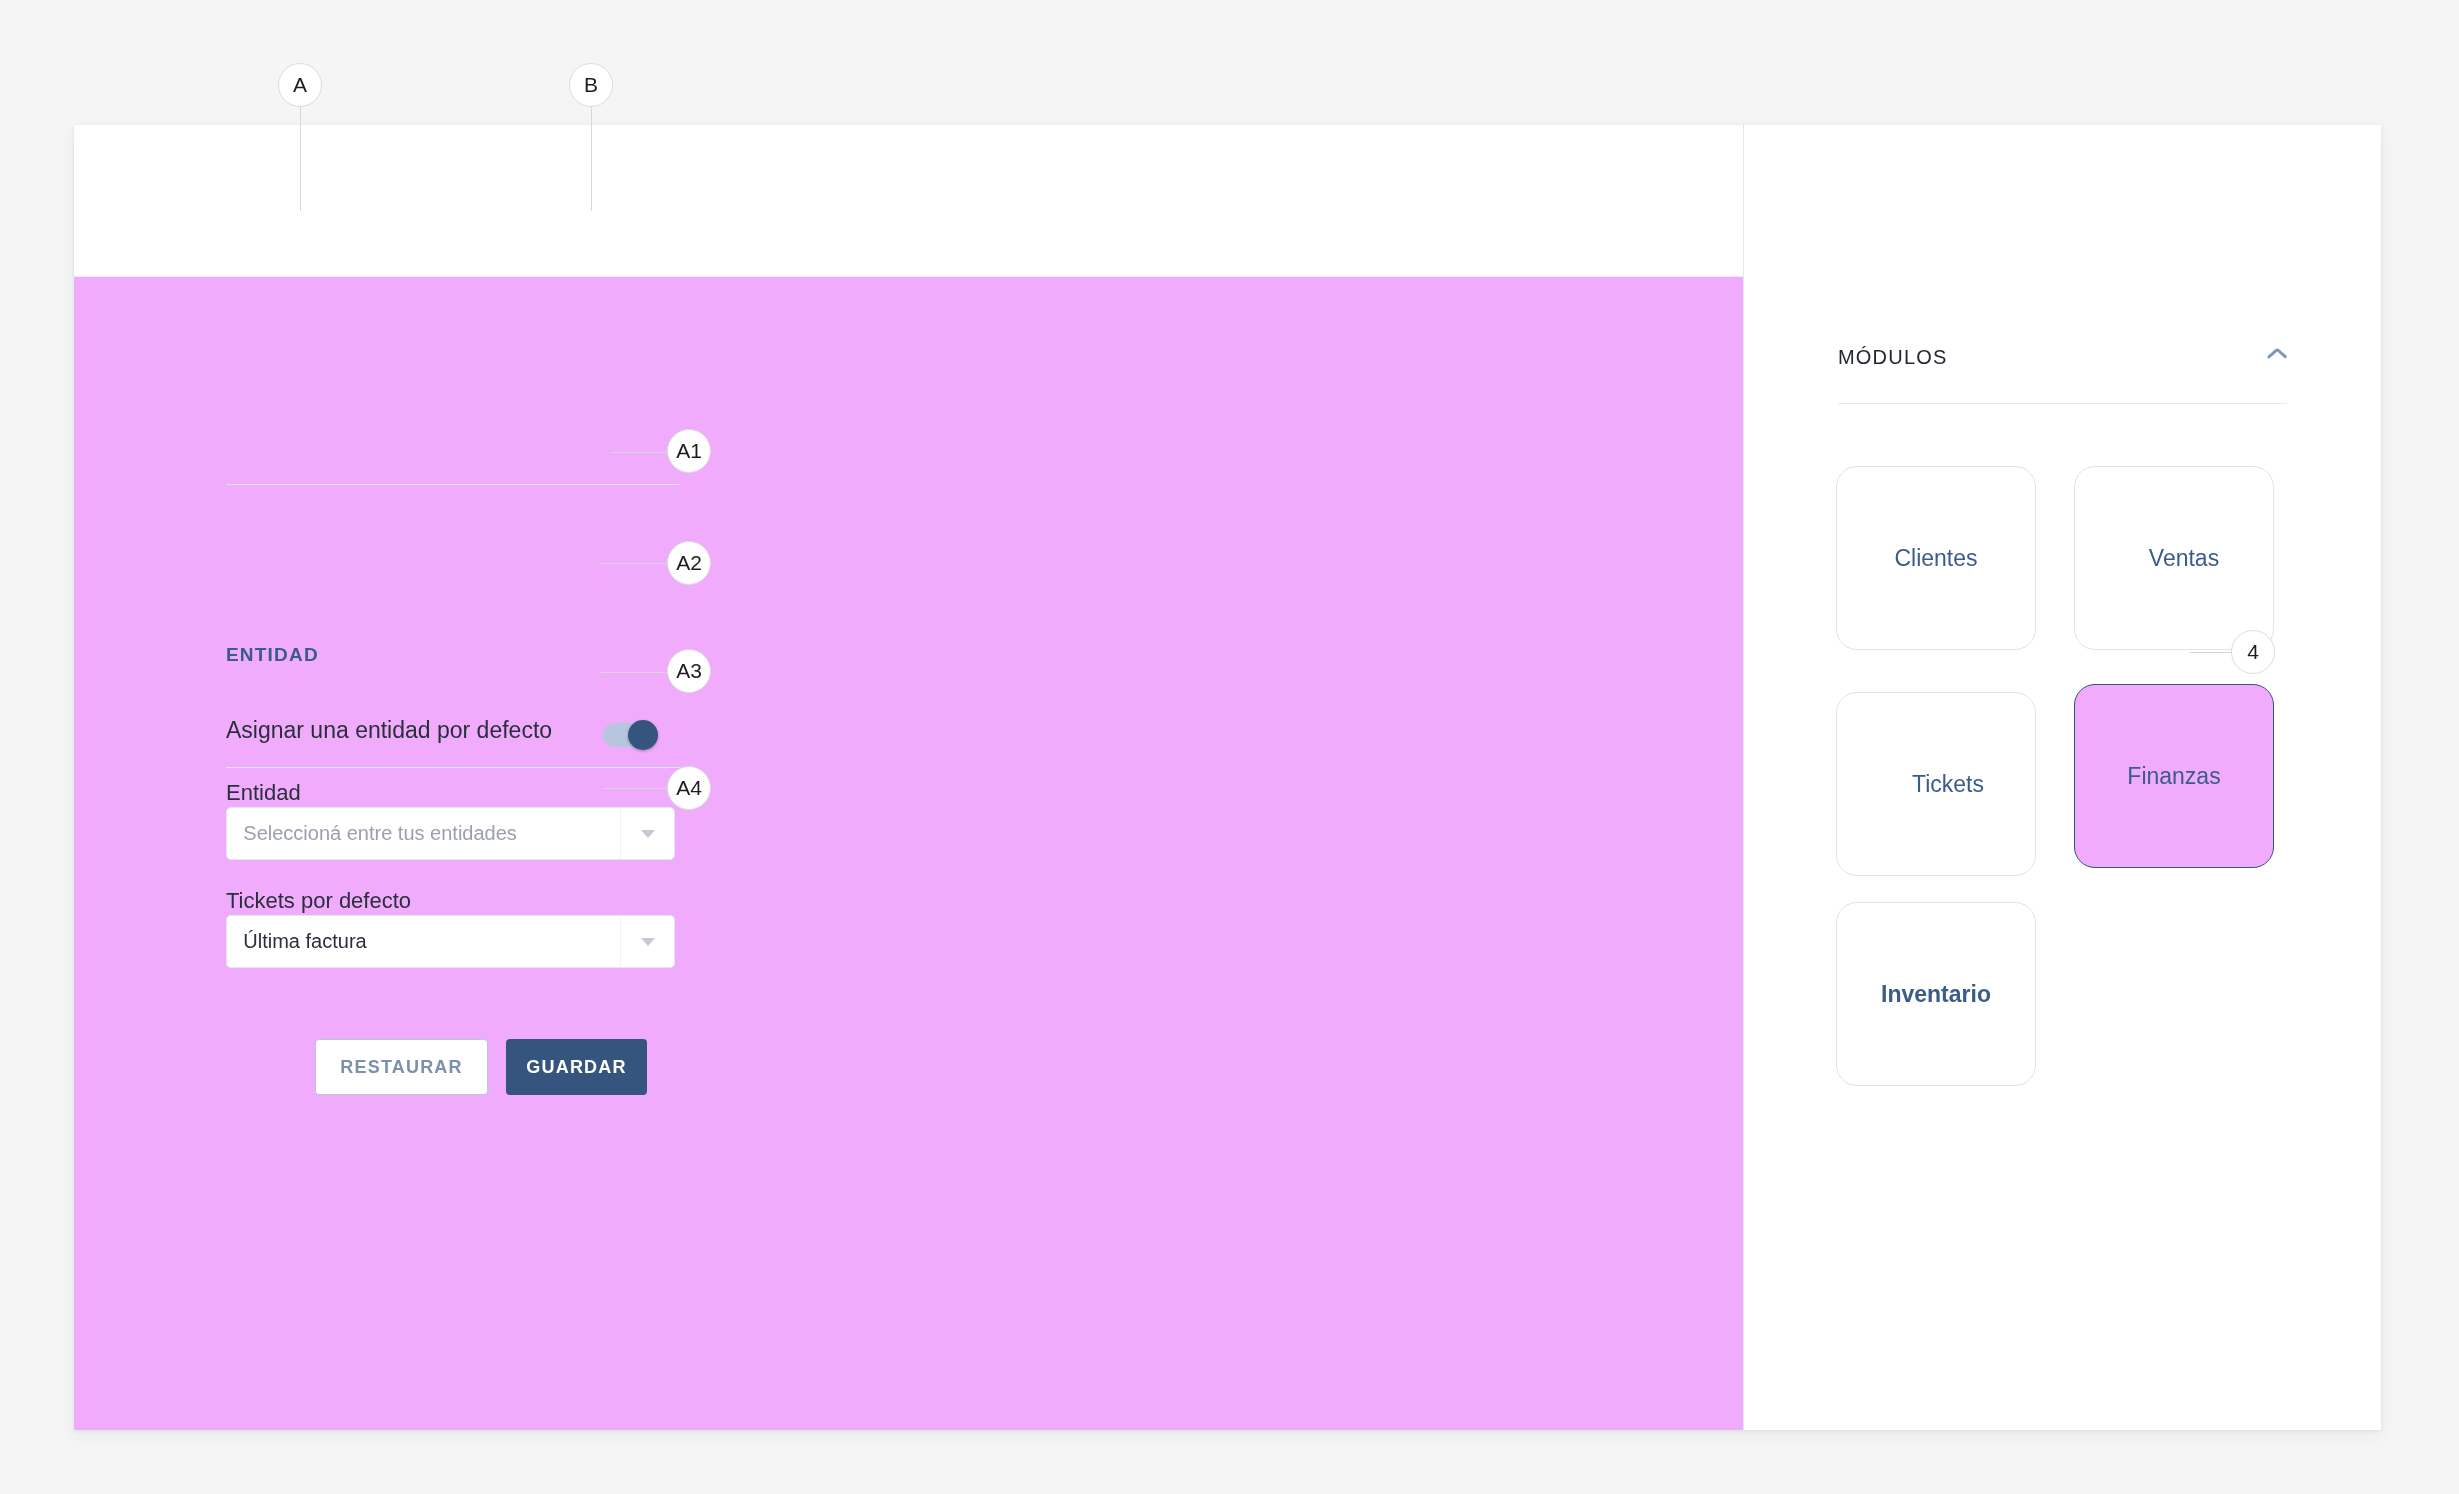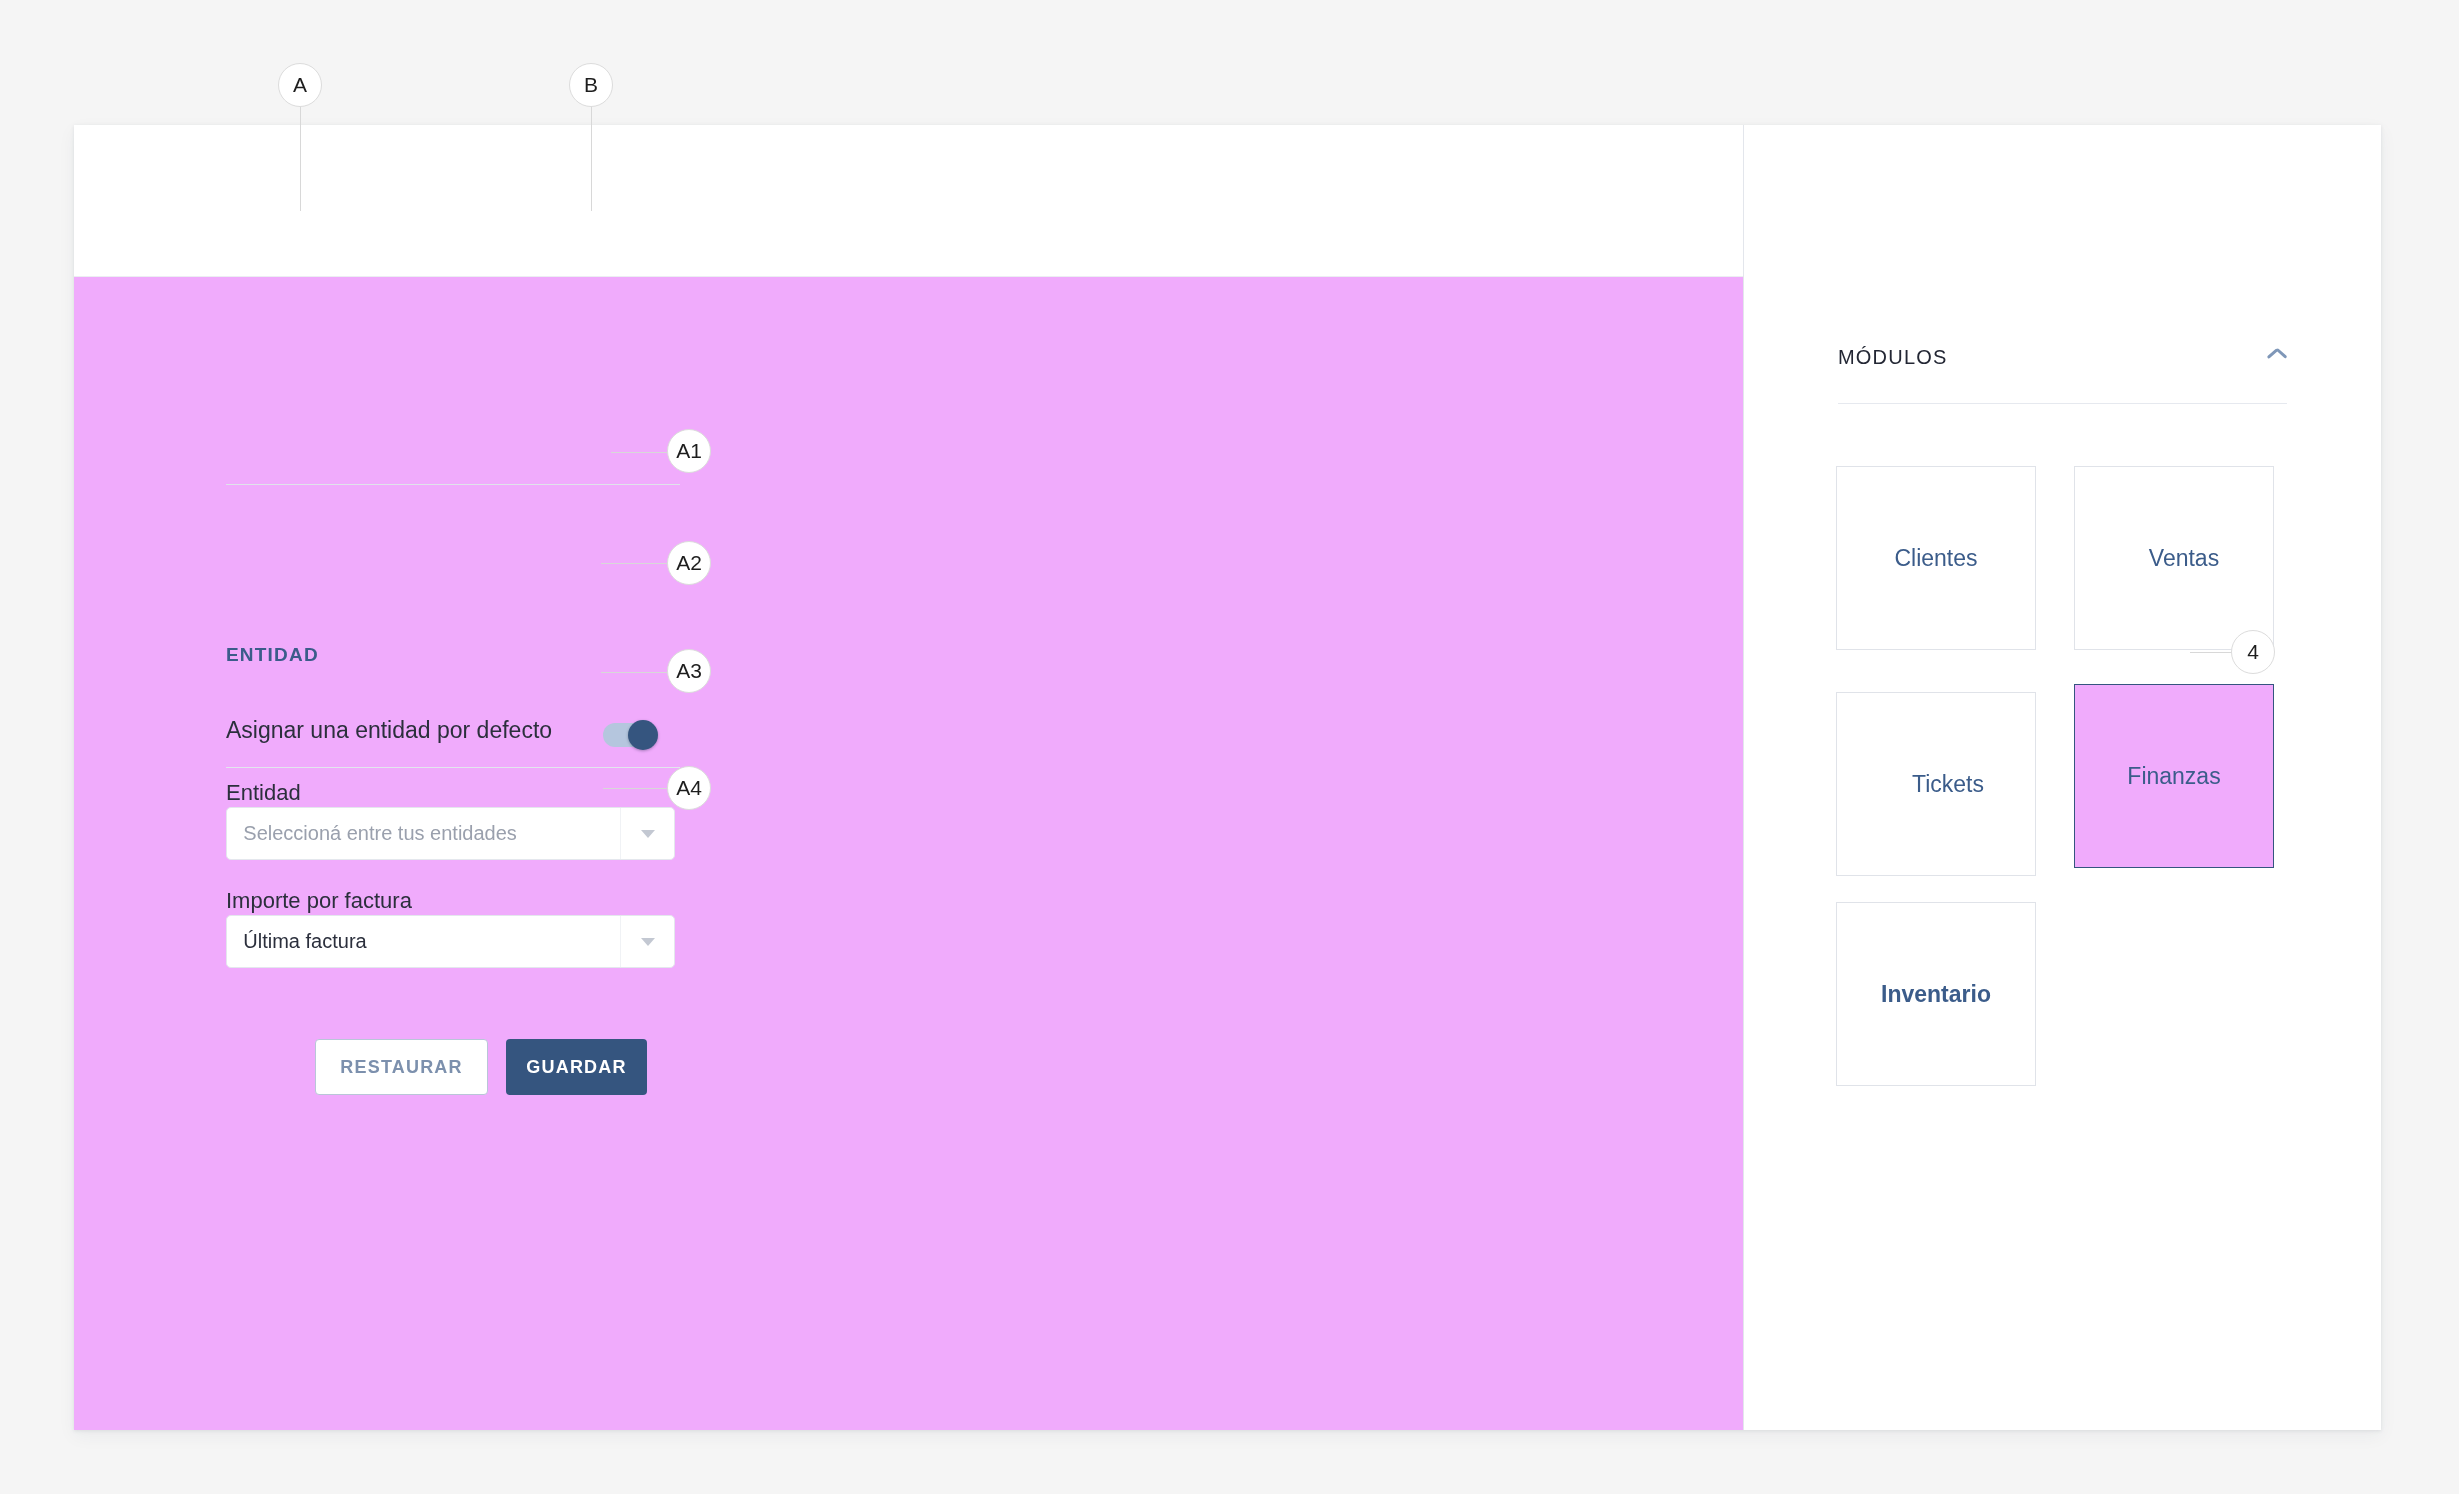--- a/index.html
+++ b/index.html
@@ -265,21 +265,21 @@
     left: 92px;
     top: 341px;
     width: 461px;
   }
   .module-card {
     position: absolute;
     width: 200px;
     height: 184px;
     background: #ffffff;
     border: 1px solid #e0e3e9;
-    border-radius: 0;
+    border-radius: 21px;
     display: flex;
     align-items: center;
     justify-content: center;
     font-size: 23px;
     color: #3b5c8a;
     cursor: pointer;
   }
   .module-card.selected {
     background: #f0abfc;
     border: 1.9px solid #35557f;
@@ -350,21 +350,21 @@
       </div>
 
       <div class="field-label entidad">Entidad</div>
       <div class="select entidad">
         <div class="select-text placeholder">Seleccioná entre tus entidades</div>
         <div class="select-arrow-box">
           <div class="caret"></div>
         </div>
       </div>
 
-      <div class="field-label importe">Importe por factura</div>
+      <div class="field-label importe">Tickets por defecto</div>
       <div class="select importe">
         <div class="select-text value">Última factura</div>
         <div class="select-arrow-box">
           <div class="caret"></div>
         </div>
       </div>
 
       <div class="btn btn-restaurar">RESTAURAR</div>
       <div class="btn btn-guardar">GUARDAR</div>
     </div>

